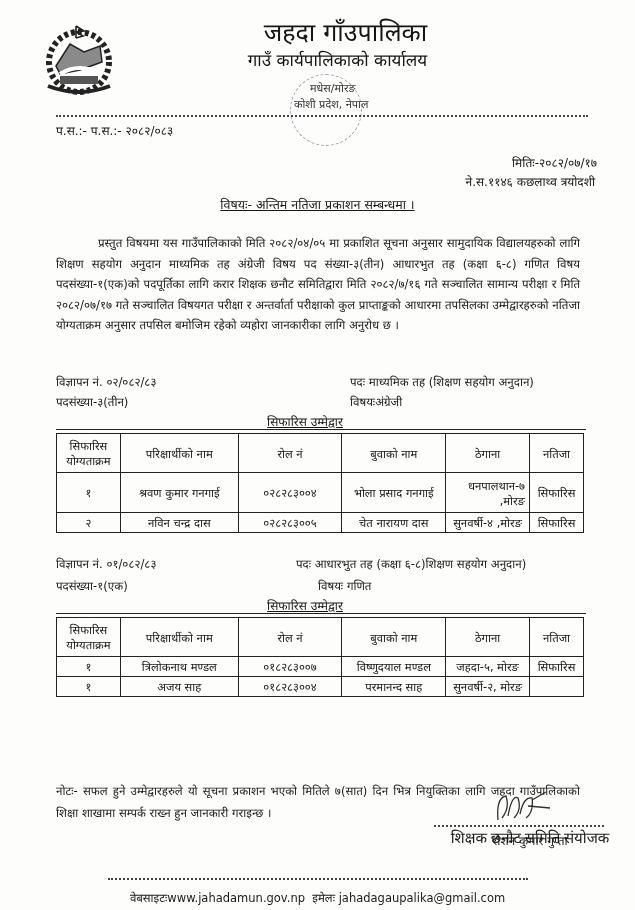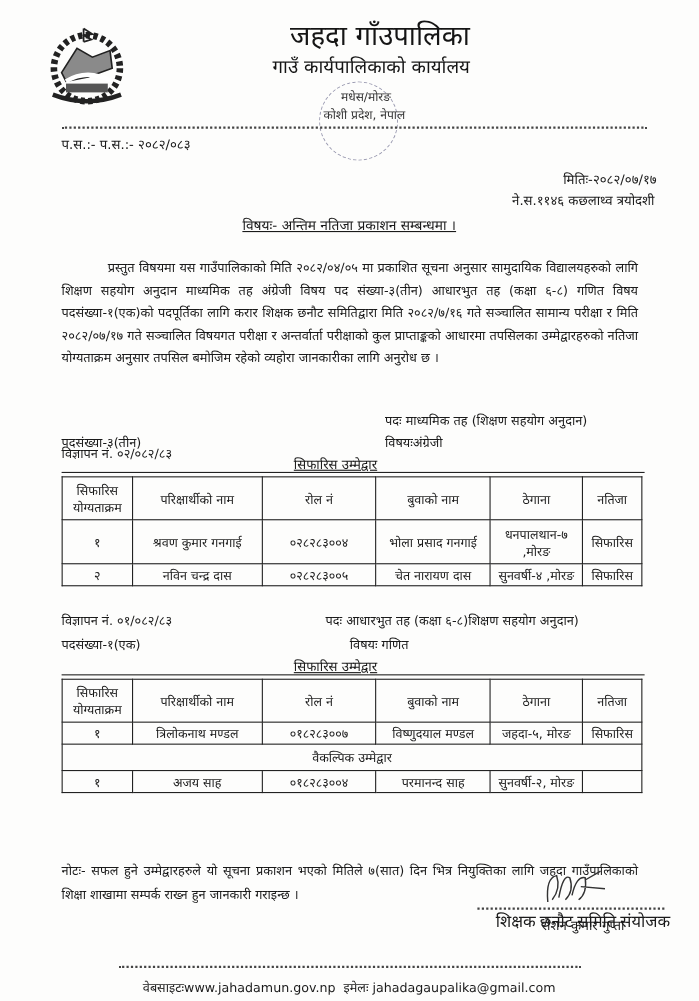--- a/index.html
+++ b/index.html
@@ -59,21 +59,21 @@
 <div class="abs dotline hr-top"></div>
 
 <div class="abs ref">प.स.:- प.स.:- २०८२/०८३</div>
 <div class="abs date">मितिः-२०८२/०७/१७</div>
 <div class="abs ns">ने.स.११४६ कछलाथ्व त्रयोदशी</div>
 
 <div class="abs subject"><span>विषयः- अन्तिम नतिजा प्रकाशन सम्बन्धमा ।</span></div>
 
 <div class="abs para">प्रस्तुत विषयमा यस गाउँपालिकाको मिति २०८२/०४/०५ मा प्रकाशित सूचना अनुसार सामुदायिक विद्यालयहरुको लागि शिक्षण सहयोग अनुदान माध्यमिक तह अंग्रेजी विषय पद संख्या-३(तीन) आधारभुत तह (कक्षा ६-८) गणित विषय पदसंख्या-१(एक)को पदपूर्तिका लागि करार शिक्षक छनौट समितिद्वारा मिति २०८२/७/१६ गते सञ्चालित सामान्य परीक्षा र मिति २०८२/०७/१७ गते सञ्चालित विषयगत परीक्षा र अन्तर्वार्ता परीक्षाको कुल प्राप्ताङ्कको आधारमा तपसिलका उम्मेद्वारहरुको नतिजा योग्यताक्रम अनुसार तपसिल बमोजिम रहेको व्यहोरा जानकारीका लागि अनुरोध छ ।</div>
 
-<div class="abs adv-left" style="top:374px;margin-top:30px;">विज्ञापन नं. ०२/०८२/८३</div>
+<div class="abs adv-left" style="top:374px;">विज्ञापन नं. ०२/०८२/८३</div>
 <div class="abs adv-right" style="left:350px; top:374px;">पदः माध्यमिक तह (शिक्षण सहयोग अनुदान)</div>
 <div class="abs adv-left" style="top:394px;">पदसंख्या-३(तीन)</div>
 <div class="abs adv-right" style="left:350px; top:394px;">विषयःअंग्रेजी</div>
 
 <div class="abs caption" style="top:413px;"><span>सिफारिस उम्मेद्वार</span></div>
 <div class="abs tline" style="left:56px; top:429px; width:530px;"></div>
 
 <table class="res" style="left:56px; top:433px; width:528px;">
   <colgroup>
       <col style="width:64px">
@@ -90,21 +90,21 @@
     <th>रोल नं</th>
     <th>बुवाको नाम</th>
     <th>ठेगाना</th>
     <th>नतिजा</th>
   </tr>
   <tr style="height:40px;">
     <td>१</td>
     <td>श्रवण कुमार गनगाई</td>
     <td>०२८२८३००४</td>
     <td>भोला प्रसाद गनगाई</td>
-    <td style="text-align:center;margin-top:22px;">धनपालथान-७ ,मोरङ</td>
+    <td style="text-align:right;margin-top:22px;">धनपालथान-७ ,मोरङ</td>
     <td>सिफारिस</td>
   </tr>
   <tr>
     <td>२</td>
     <td>नविन चन्द्र दास</td>
     <td>०२८२८३००५</td>
     <td>चेत नारायण दास</td>
     <td>सुनवर्षी-४ ,मोरङ</td>
     <td>सिफारिस</td>
   </tr>
@@ -138,23 +138,20 @@
     <th>नतिजा</th>
   </tr>
   <tr>
     <td>१</td>
     <td>त्रिलोकनाथ मण्डल</td>
     <td>०१८२८३००७</td>
     <td>विष्णुदयाल मण्डल</td>
     <td>जहदा-५, मोरङ</td>
     <td>सिफारिस</td>
   </tr>
-  <tr style="height:24px;">
-    <td colspan="6">वैकल्पिक उम्मेद्वार</td>
-  </tr>
   <tr>
     <td>१</td>
     <td>अजय साह</td>
     <td>०१८२८३००४</td>
     <td>परमानन्द साह</td>
     <td>सुनवर्षी-२, मोरङ</td>
     <td></td>
   </tr>
 </tbody>
   </table>

